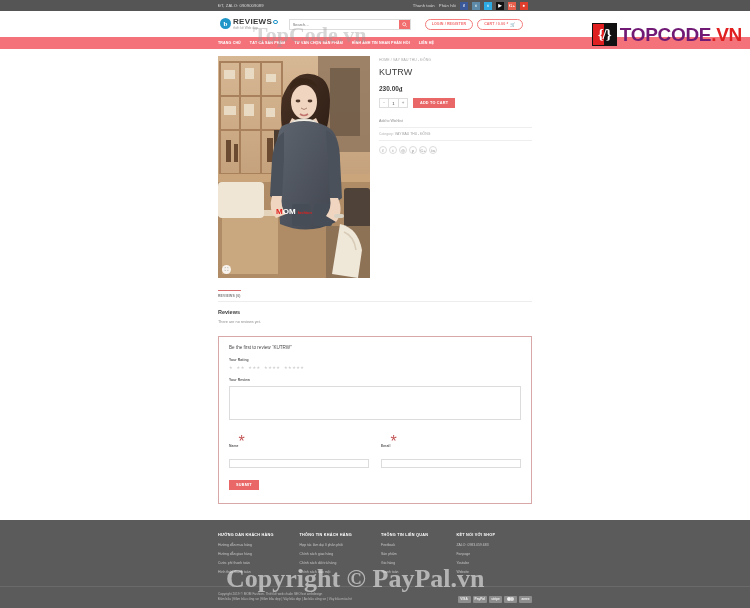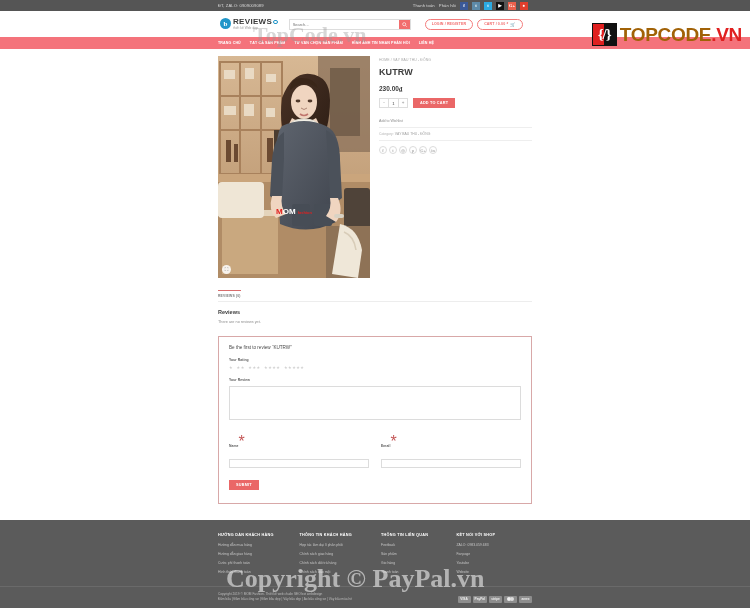--- a/index.html
+++ b/index.html
@@ -116,21 +116,21 @@
   .tc-badge::before {
     content: ""; position: absolute; left: 0; top: 0;
     width: 50%; height: 100%; background: #e02020;
   }
   .tc-badge span {
     position: relative; z-index: 2; color: #fff;
     font-size: 15px; font-weight: bold;
     font-family: "Liberation Serif", serif; letter-spacing: -1px;
   }
   .tc-text { font-size: 19px; font-weight: bold; letter-spacing: -.3px; }
-  .tc-black { color: #a16207; }
+  .tc-black { color: #701a75; }
   .tc-red { color: #e02020; }
 
   
   .nav {
     height: 12px; background: #f4737b;
     display: flex; align-items: center;
   }
   .nav-inner { margin-left: 218px; display: flex; align-items: center; gap: 9px; }
   .nav-item {
     font-size: 3.6px; color: #ffffff; font-weight: bold;
@@ -158,21 +158,21 @@
     position: absolute; left: 50%; top: 70%;
     transform: translate(-50%,-50%);
     font-size: 8px; font-weight: bold; white-space: nowrap; z-index: 4;
   }
   .wm-img .m { color: #e02020; }
   .wm-img .o { color: #ffffff; }
 
   .summary { flex: 1; padding-top: 2px; }
   .breadcrumb { font-size: 3.4px; color: #a9a9a9; letter-spacing: .04em; }
   .prod-title {
-    font-size: 9px; color: #3d3d3d; font-weight: bold;
+    font-size: 9px; color: #3d3d3d; font-weight: normal;
     margin-top: 5px; letter-spacing: .01em;
   }
   .prod-price {
     font-size: 6.5px; color: #3d3d3d; font-weight: bold; margin-top: 8px;
   }
   .prod-price .cur { font-family: "Liberation Serif", serif; }
   .buy-row { display: flex; align-items: center; gap: 5px; margin-top: 6px; }
   .qty {
     display: flex; align-items: center; height: 10px;
     border: 1px solid #dddddd;

